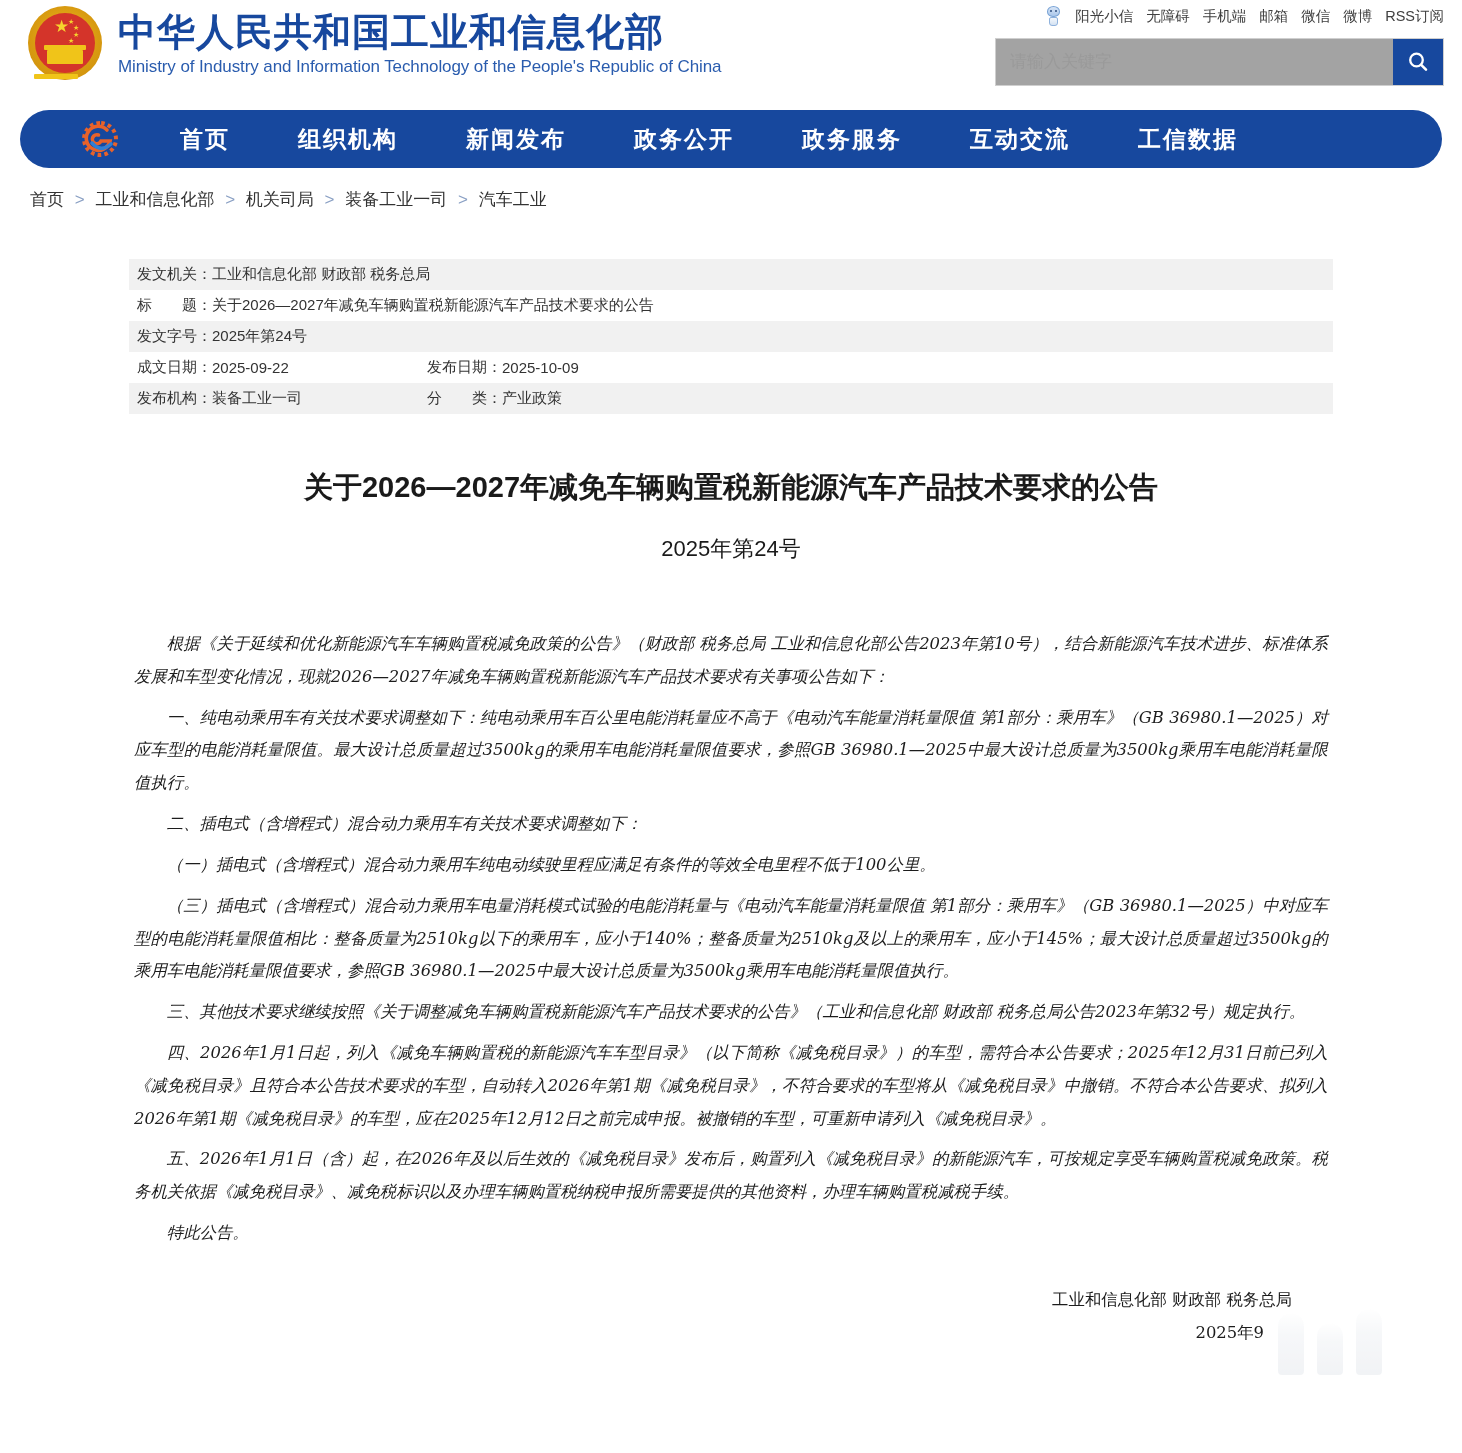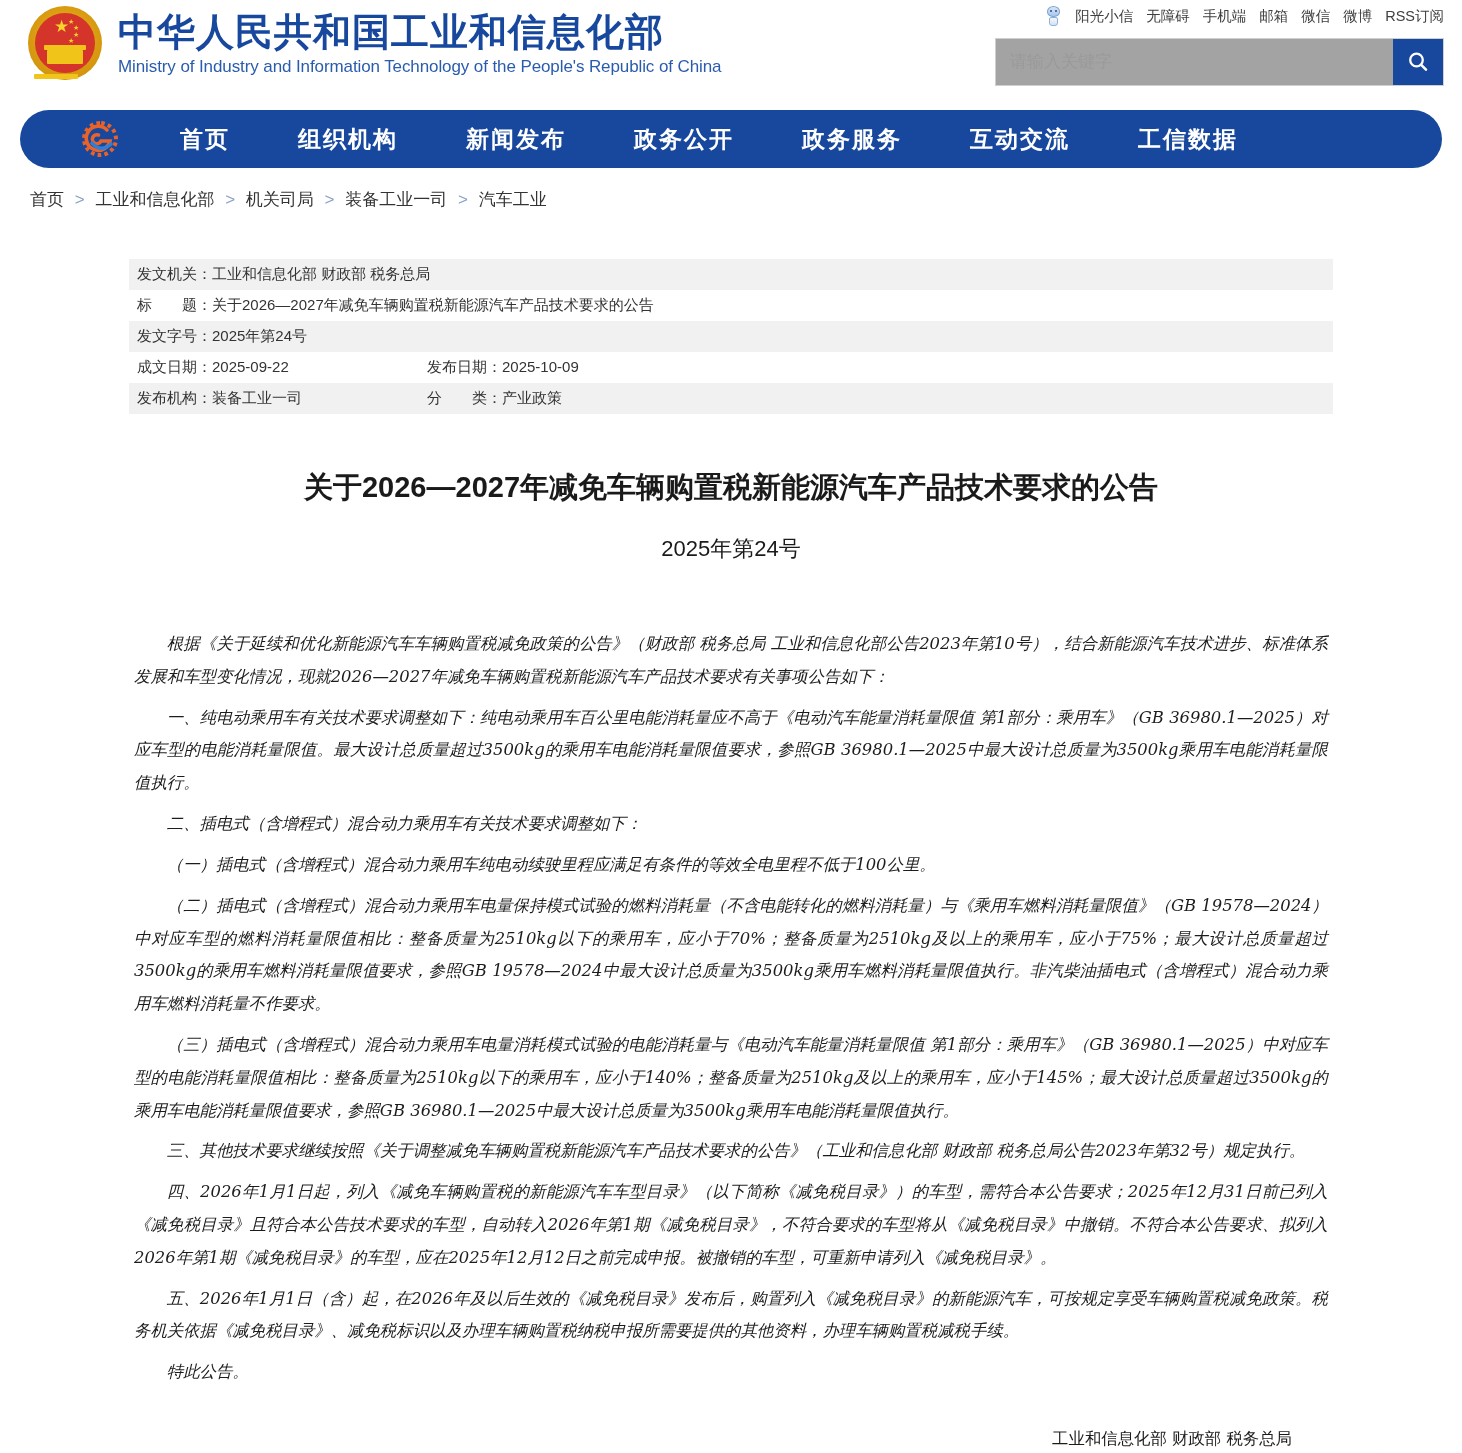--- a/index.html
+++ b/index.html
@@ -202,21 +202,21 @@
     font-size: 15px;
     color: #333;
   }
   .meta-row {
     display: flex;
     align-items: center;
     height: 31px;
     padding-left: 8px;
   }
   .meta-row.shaded { background: #f1f1f1; }
-  .meta-cell { display: flex; align-items: flex-start; }
+  .meta-cell { display: flex; align-items: center; }
   .meta-cell.half { width: 290px; }
   .meta-cell.half2 { width: 300px; }
   .meta-label { white-space: pre; color: #333; }
   .meta-val { color: #333; }
 
   
   .doc-title {
     margin-top: 54px;
     text-align: center;
     font-size: 29px;
@@ -421,21 +421,20 @@
   </div>
 
   <div class="doc-title">关于2026—2027年减免车辆购置税新能源汽车产品技术要求的公告</div>
   <div class="doc-subtitle">2025年第24号</div>
 
   <div class="doc-body">
     <p>根据《关于延续和优化新能源汽车车辆购置税减免政策的公告》（财政部 税务总局 工业和信息化部公告2023年第10号），结合新能源汽车技术进步、标准体系发展和车型变化情况，现就2026—2027年减免车辆购置税新能源汽车产品技术要求有关事项公告如下：</p>
     <p>一、纯电动乘用车有关技术要求调整如下：纯电动乘用车百公里电能消耗量应不高于《电动汽车能量消耗量限值 第1部分：乘用车》（GB 36980.1—2025）对应车型的电能消耗量限值。最大设计总质量超过3500kg的乘用车电能消耗量限值要求，参照GB 36980.1—2025中最大设计总质量为3500kg乘用车电能消耗量限值执行。</p>
     <p>二、插电式（含增程式）混合动力乘用车有关技术要求调整如下：</p>
     <p>（一）插电式（含增程式）混合动力乘用车纯电动续驶里程应满足有条件的等效全电里程不低于100公里。</p>
-    <p>（二）插电式（含增程式）混合动力乘用车电量保持模式试验的燃料消耗量（不含电能转化的燃料消耗量）与《乘用车燃料消耗量限值》（GB 19578—2024）中对应车型的燃料消耗量限值相比：整备质量为2510kg以下的乘用车，应小于70%；整备质量为2510kg及以上的乘用车，应小于75%；最大设计总质量超过3500kg的乘用车燃料消耗量限值要求，参照GB 19578—2024中最大设计总质量为3500kg乘用车燃料消耗量限值执行。非汽柴油插电式（含增程式）混合动力乘用车燃料消耗量不作要求。</p>
     <p>（三）插电式（含增程式）混合动力乘用车电量消耗模式试验的电能消耗量与《电动汽车能量消耗量限值 第1部分：乘用车》（GB 36980.1—2025）中对应车型的电能消耗量限值相比：整备质量为2510kg以下的乘用车，应小于140%；整备质量为2510kg及以上的乘用车，应小于145%；最大设计总质量超过3500kg的乘用车电能消耗量限值要求，参照GB 36980.1—2025中最大设计总质量为3500kg乘用车电能消耗量限值执行。</p>
     <p>三、其他技术要求继续按照《关于调整减免车辆购置税新能源汽车产品技术要求的公告》（工业和信息化部 财政部 税务总局公告2023年第32号）规定执行。</p>
     <p>四、2026年1月1日起，列入《减免车辆购置税的新能源汽车车型目录》（以下简称《减免税目录》）的车型，需符合本公告要求；2025年12月31日前已列入《减免税目录》且符合本公告技术要求的车型，自动转入2026年第1期《减免税目录》，不符合要求的车型将从《减免税目录》中撤销。不符合本公告要求、拟列入2026年第1期《减免税目录》的车型，应在2025年12月12日之前完成申报。被撤销的车型，可重新申请列入《减免税目录》。</p>
     <p>五、2026年1月1日（含）起，在2026年及以后生效的《减免税目录》发布后，购置列入《减免税目录》的新能源汽车，可按规定享受车辆购置税减免政策。税务机关依据《减免税目录》、减免税标识以及办理车辆购置税纳税申报所需要提供的其他资料，办理车辆购置税减税手续。</p>
     <p>特此公告。</p>
   </div>
 
   <div class="sign">
     <div>工业和信息化部 财政部 税务总局</div>
     <div class="date">2025年9</div>

